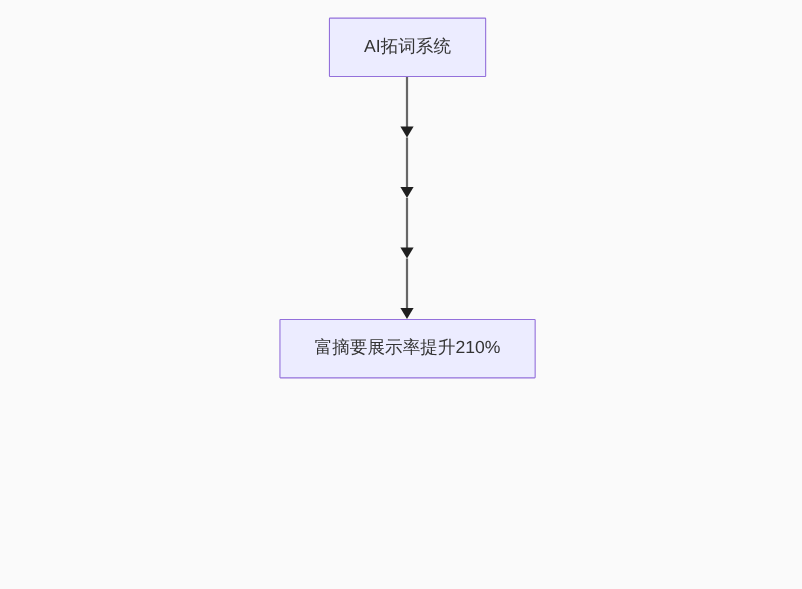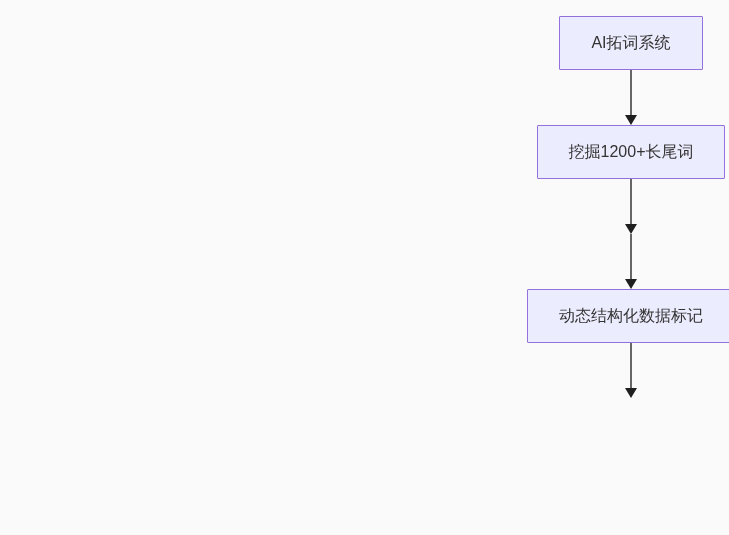--- a/index.html
+++ b/index.html
@@ -11,21 +11,21 @@
     height: 535px;
     background: #fafafa;
     font-family: "Liberation Sans", "DejaVu Sans", sans-serif;
     overflow: hidden;
   }
   .canvas {
     width: 729px;
     height: 535px;
     position: relative;
     display: flex;
-    justify-content: flex-end;
+    justify-content: center;
   }
   .flow {
     padding-top: 16px;
     display: flex;
     flex-direction: column;
     align-items: center;
     transform: translateX(6px);
   }
   .node {
     box-sizing: border-box;
@@ -65,35 +65,34 @@
 <div class="canvas">
   <div class="flow">
 
     <div class="node">AI拓词系统</div>
 
     <div class="edge">
       <div class="edge-line"></div>
       <div class="edge-head"></div>
     </div>
 
-    <div class="node">挖掘1200+长尾词</div>
 
     <div class="edge">
       <div class="edge-line"></div>
       <div class="edge-head"></div>
     </div>
 
 
     <div class="edge">
       <div class="edge-line"></div>
       <div class="edge-head"></div>
     </div>
 
-    <div class="node">动态结构化数据标记</div>
 
     <div class="edge">
       <div class="edge-line"></div>
       <div class="edge-head"></div>
     </div>
 
+    <div class="node">富摘要展示率提升210%</div>
 
   </div>
 </div>
 
 </body></html>

